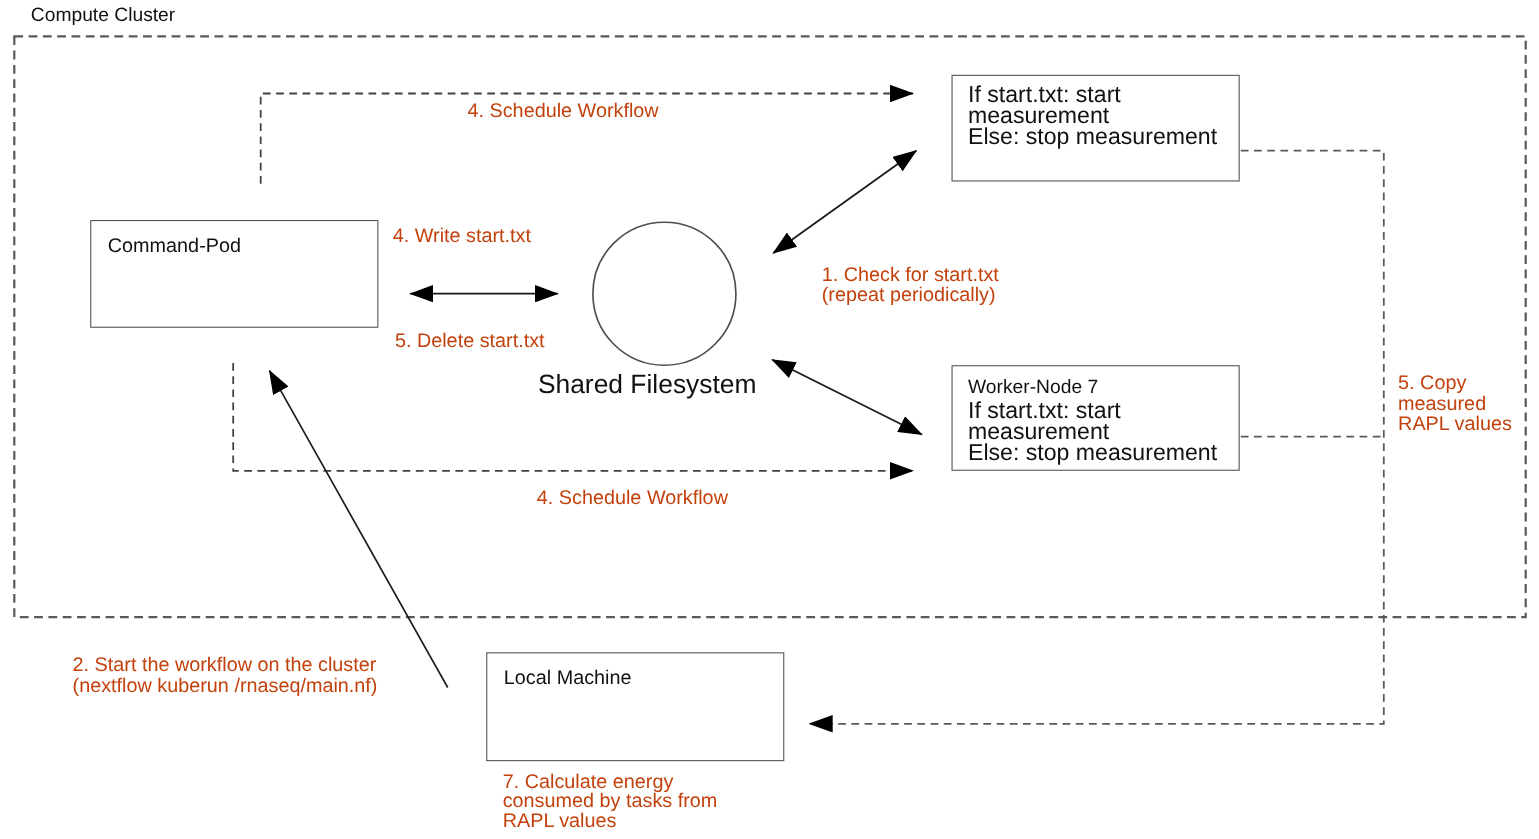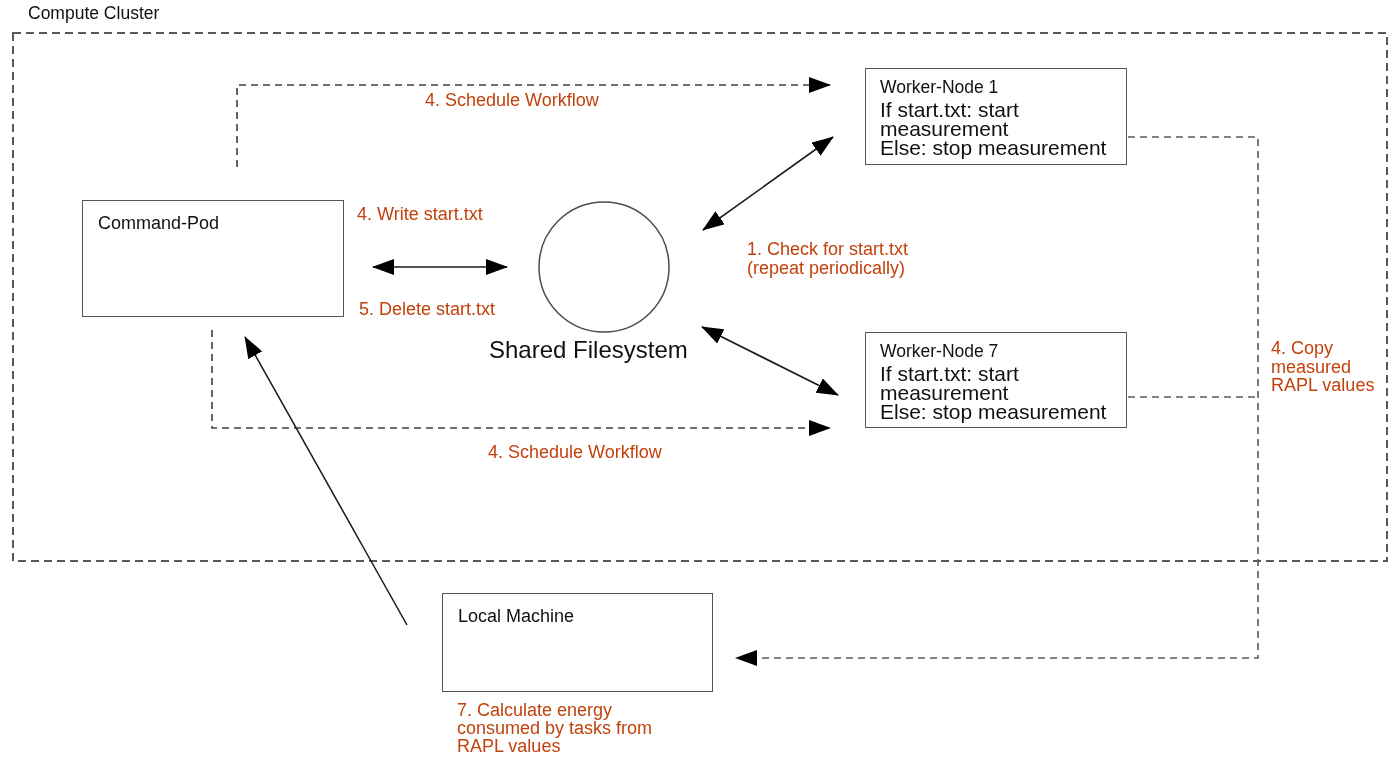--- a/index.html
+++ b/index.html
@@ -41,21 +41,21 @@
     color: #111;
     white-space: nowrap;
   }
   .node .node-body {
     font-size: 21px;
     line-height: 19px;
     color: #111;
     white-space: pre-line;
   }
   #command-pod {
-    left: 82px; top: 200px; width: 262px; height: 117px;
+    left: 82px; top: 200px; width: 262px; height: 98px;
     padding: 12px 0 0 15px;
   }
   #worker-node-1 {
     left: 865px; top: 68px; width: 262px; height: 97px;
     padding: 8px 0 0 14px;
   }
   #worker-node-2 {
     left: 865px; top: 332px; width: 262px; height: 96px;
     padding: 8px 0 0 14px;
   }
@@ -123,21 +123,20 @@
     <path d="M1128,397 L1258,397" fill="none" stroke="#595959" stroke-width="1.6" stroke-dasharray="7 5"></path>
   </svg>
 
   <div class="diagram-title">Compute Cluster</div>
 
   <div class="node" id="command-pod">
     <div class="node-title">Command-Pod</div>
   </div>
 
   <div class="node" id="worker-node-1">
-    <div class="node-title">Worker-Node 1</div>
     <div class="node-body">If start.txt: start measurement
 Else: stop measurement</div>
   </div>
 
   <div class="node" id="worker-node-2">
     <div class="node-title">Worker-Node 7</div>
     <div class="node-body">If start.txt: start measurement
 Else: stop measurement</div>
   </div>
 
@@ -151,22 +150,24 @@
 
   <div class="flabel" id="lbl-write-start">4. Write start.txt</div>
 
   <div class="flabel" id="lbl-delete-start">5. Delete start.txt</div>
 
   <div class="flabel" id="lbl-check-start">1. Check for start.txt
 (repeat periodically)</div>
 
   <div class="flabel" id="lbl-schedule-bottom">4. Schedule Workflow</div>
 
-  <div class="flabel" id="lbl-copy-rapl">4. Copy
+  <div class="flabel" id="lbl-copy-rapl">5. Copy
 measured
 RAPL values</div>
 
+  <div class="flabel" id="lbl-start-workflow">2. Start the workflow on the cluster
+(nextflow kuberun /rnaseq/main.nf)</div>
 
   <div class="flabel" id="lbl-calc-energy">7. Calculate energy
 consumed by tasks from
 RAPL values</div>
 
 </div>
 
 </body></html>

